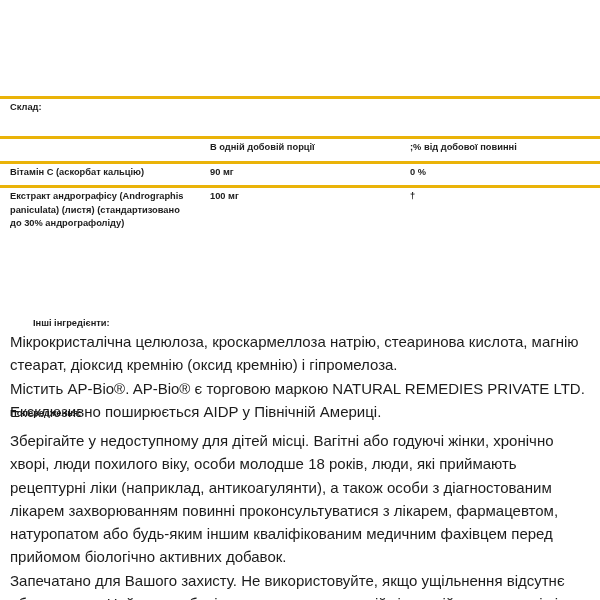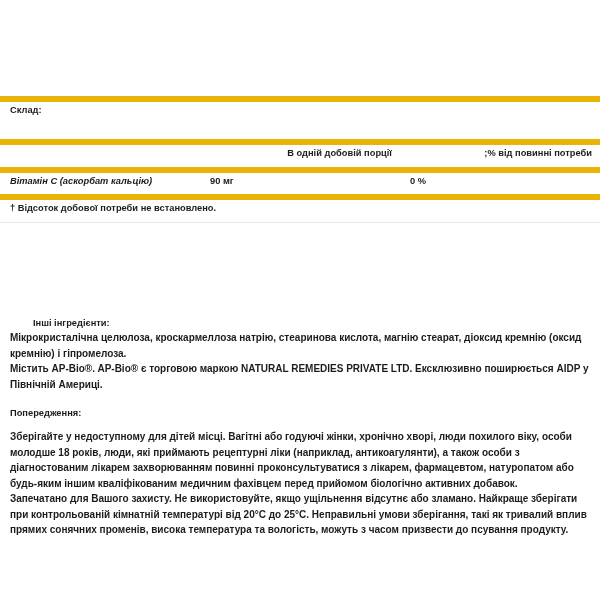--- a/index.html
+++ b/index.html
@@ -29,48 +29,47 @@
     width: 600px;
     border-collapse: collapse;
     table-layout: fixed;
   }
   .facts td {
     font-size: 9.3px;
     font-weight: bold;
     line-height: 1.45;
     color: #1c1c1c;
     padding: 2px 8px 6px 10px;
-    border-top: 6px solid #eab308;
+    border-top: 3px solid #eab308;
     vertical-align: top;
   }
   .facts tr.last-row td {
     border-bottom: 1px solid #e8e8e8;
   }
   .facts tr.gap-row td {
     border-top: none;
     height: 16px;
     padding: 0;
   }
-  .col-name   { width: 400px; font-style: italic; }
+  .col-name   { width: 400px; }
   .col-amount { width: 128px; }
   .col-dv     { width: 72px; }
 
   .hdr-cell {
     font-size: 9.3px;
     font-weight: bold;
-    text-align: right;
   }
 
   
   .block {
     position: absolute;
     left: 10px;
     width: 582px;
-    font-size: 10px;
-    font-weight: bold;
+    font-size: 15px;
+    font-weight: normal;
     line-height: 1.55;
     color: #1c1c1c;
   }
   .block-heading {
     font-size: 9.3px;
     font-weight: bold;
     color: #1c1c1c;
   }
   .para {
     margin: 0;
@@ -95,34 +94,36 @@
         <td colspan="3">Склад:</td>
       </tr>
 
       <tr class="gap-row">
         <td colspan="3"></td>
       </tr>
 
       <tr>
         <td class="col-name hdr-cell"></td>
         <td class="col-amount hdr-cell">В одній добовій порції</td>
-        <td class="col-dv hdr-cell">;% від повинні потреби</td>
+        <td class="col-dv hdr-cell">;% від добової повинні</td>
       </tr>
 
       <tr>
         <td class="col-name">Вітамін С (аскорбат кальцію)</td>
         <td class="col-amount">90 мг</td>
         <td class="col-dv">0 %</td>
       </tr>
 
 
+      <tr>
+        <td class="col-name">Екстракт андрографісу (Andrographis paniculata) (листя) (стандартизовано до 30% андрографоліду)</td>
+        <td class="col-amount">100 мг</td>
+        <td class="col-dv">†</td>
+      </tr>
 
-      <tr class="last-row">
-        <td colspan="3">† Відсоток добової потреби не встановлено.</td>
-      </tr>
     </tbody>
   </table>
 
   <div class="block block-heading" id="other-ingredients-heading">Інші інгредієнти:</div>
 
   <div class="block" id="other-ingredients-body">
     <p class="para">Мікрокристалічна целюлоза, кроскармеллоза натрію, стеаринова кислота, магнію стеарат, діоксид кремнію (оксид кремнію) і гіпромелоза.</p>
     <p class="para">Містить AP-Bio®. AP-Bio® є торговою маркою NATURAL REMEDIES PRIVATE LTD. Ексклюзивно поширюється AIDP у Північній Америці.</p>
   </div>
 

